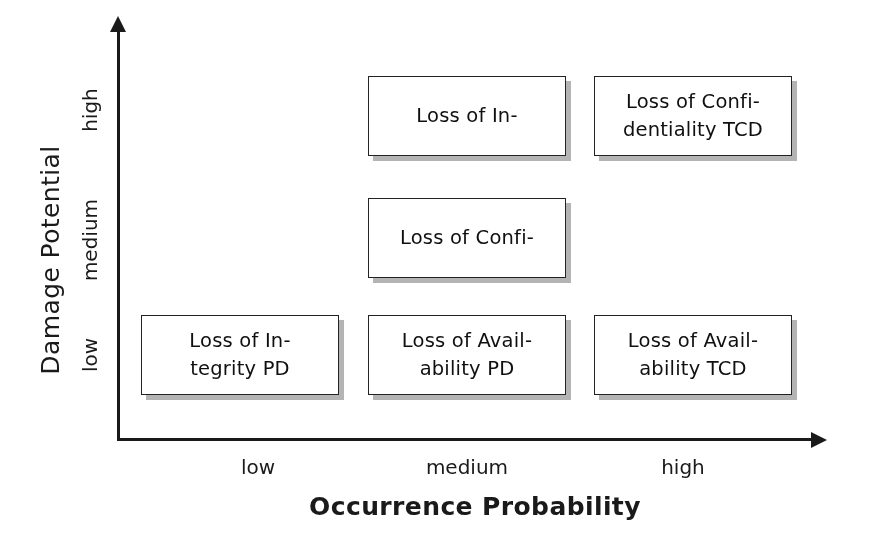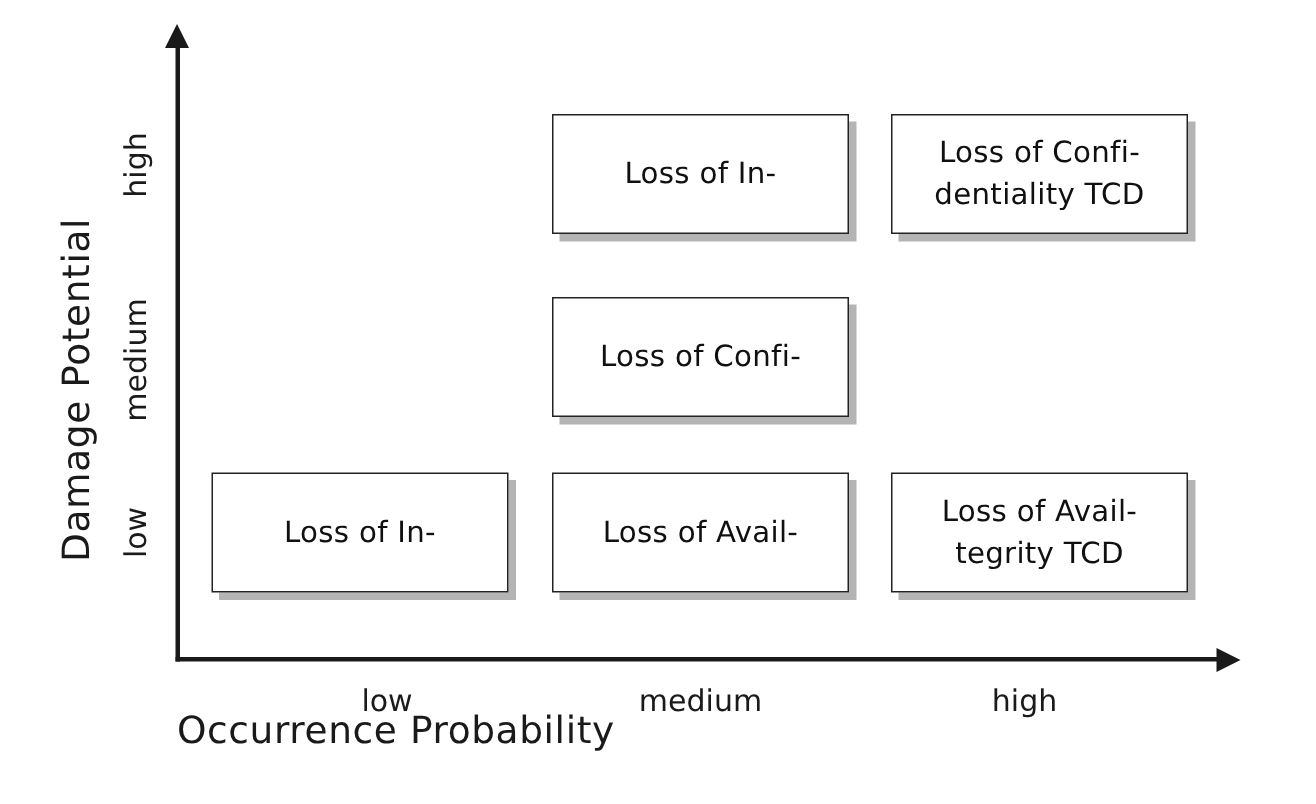--- a/index.html
+++ b/index.html
@@ -66,23 +66,24 @@
   #y-axis-title {
     left: 0;
     top: 0;
     width: 280px;
     text-align: center;
     transform-origin: 0 0;
     transform: translate(36px, 400px) rotate(-90deg);
   }
   #x-axis-title {
     left: 118px;
-    top: 472px;
+    top: 492px;
     width: 714px;
-    text-align: left;
+    text-align: center;
+    font-weight: bold;
   }
 
   
   .tick-label {
     position: absolute;
     color: #1a1a1a;
     font-size: 20px;
     white-space: nowrap;
   }
   .tick-y {
@@ -172,25 +173,27 @@
       <span class="line">Loss of Confi-</span>
       <span class="line">dentiality TCD</span>
     </div>
 
     <div class="risk-box" id="box-confidentiality-pd">
       <span class="line">Loss of Confi-</span>
     </div>
 
     <div class="risk-box" id="box-integrity-pd">
       <span class="line">Loss of In-</span>
+      <span class="line">tegrity PD</span>
     </div>
 
     <div class="risk-box" id="box-availability-pd">
       <span class="line">Loss of Avail-</span>
+      <span class="line">ability PD</span>
     </div>
 
     <div class="risk-box" id="box-availability-tcd">
       <span class="line">Loss of Avail-</span>
-      <span class="line">tegrity TCD</span>
+      <span class="line">ability TCD</span>
     </div>
 
   </div>
 </div>
 
 </body></html>

